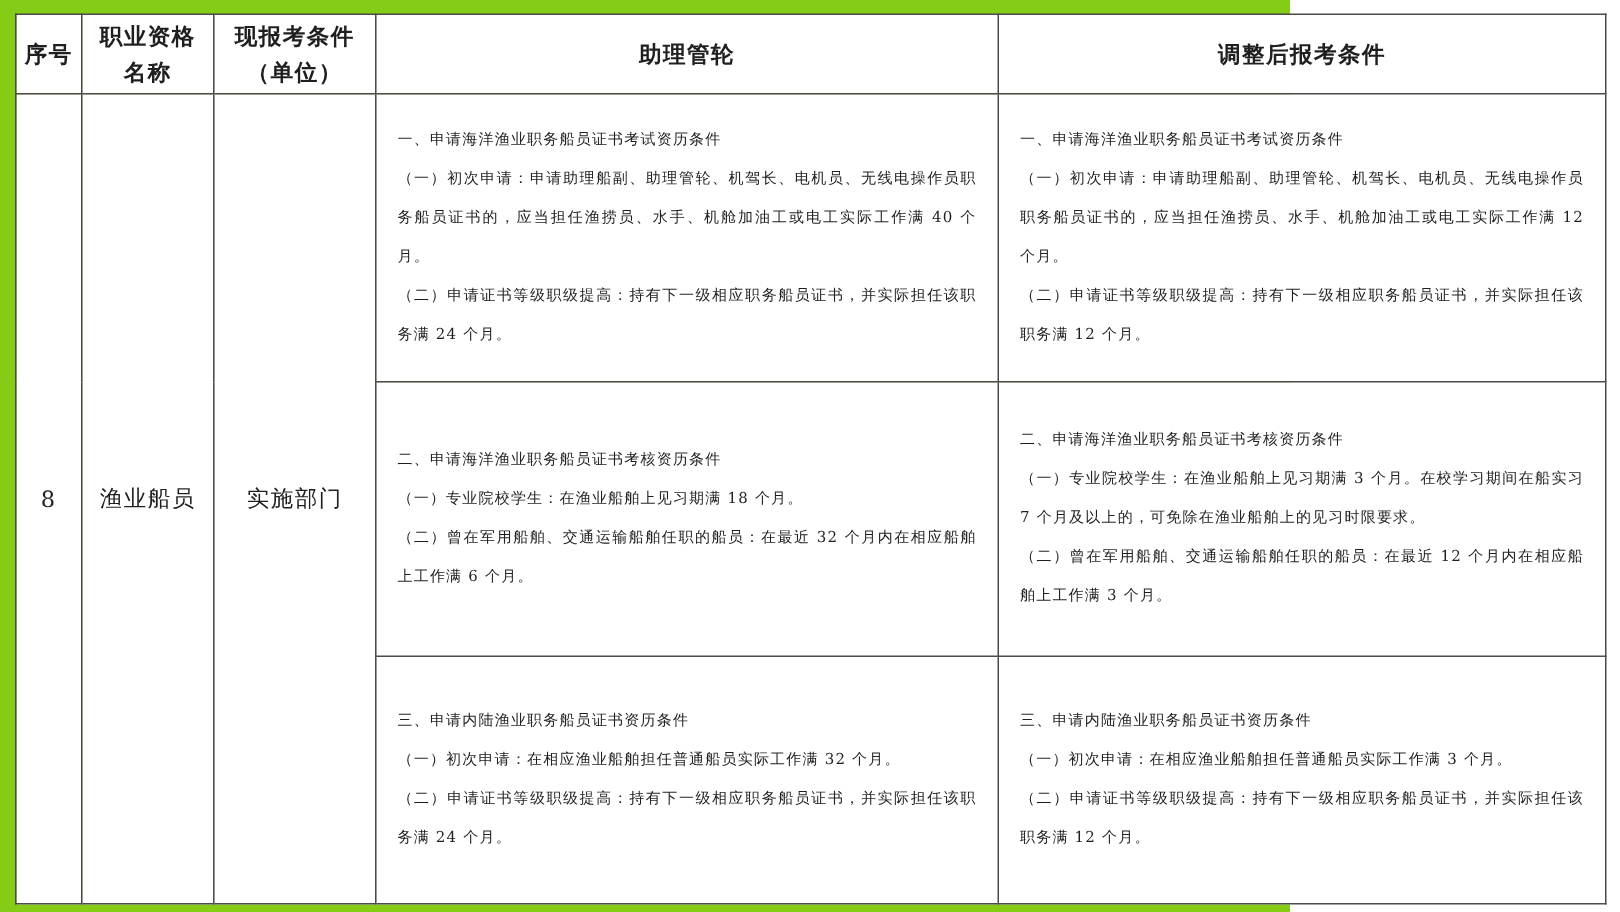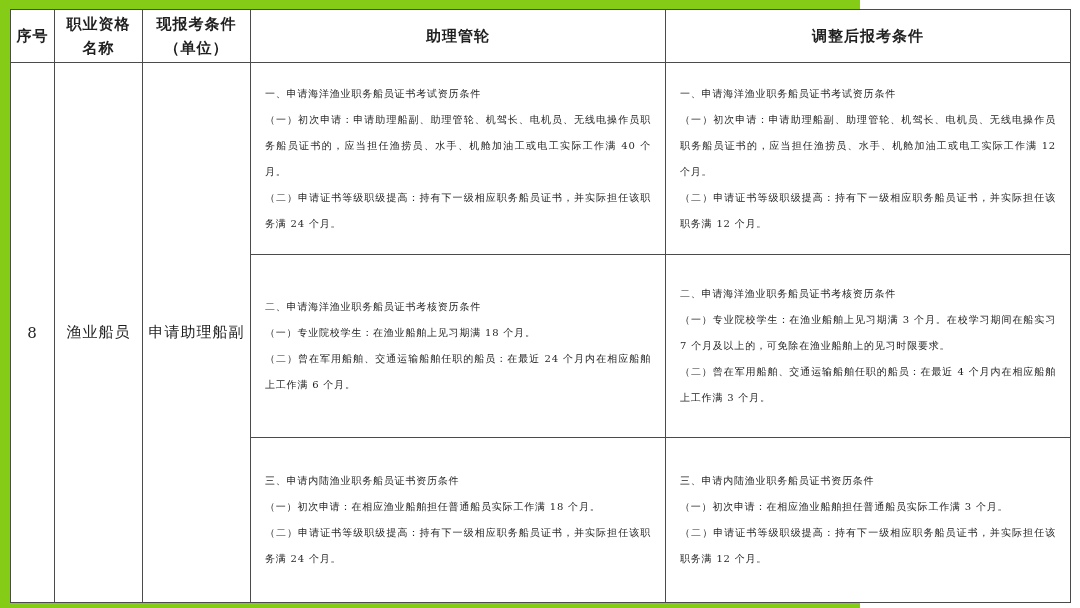--- a/index.html
+++ b/index.html
@@ -81,48 +81,48 @@
         <th class="hdr">职业资格名称</th>
         <th class="hdr">现报考条件（单位）</th>
         <th class="hdr">助理管轮</th>
         <th class="hdr">调整后报考条件</th>
       </tr>
     </thead>
     <tbody>
       <tr class="row-block-1">
         <td class="small-cell" rowspan="3">8</td>
         <td class="small-cell" rowspan="3">渔业船员</td>
-        <td class="small-cell" rowspan="3">申请助理船副</td>
+        <td class="small-cell" rowspan="3">实施部门</td>
         <td class="cond-cell">
           <p>一、申请海洋渔业职务船员证书考试资历条件</p>
           <p>（一）初次申请：申请助理船副、助理管轮、机驾长、电机员、无线电操作员职务船员证书的，应当担任渔捞员、水手、机舱加油工或电工实际工作满 40 个月。</p>
           <p>（二）申请证书等级职级提高：持有下一级相应职务船员证书，并实际担任该职务满 24 个月。</p>
         </td>
         <td class="cond-cell">
           <p>一、申请海洋渔业职务船员证书考试资历条件</p>
           <p>（一）初次申请：申请助理船副、助理管轮、机驾长、电机员、无线电操作员职务船员证书的，应当担任渔捞员、水手、机舱加油工或电工实际工作满 12 个月。</p>
           <p>（二）申请证书等级职级提高：持有下一级相应职务船员证书，并实际担任该职务满 12 个月。</p>
         </td>
       </tr>
       <tr class="row-block-2">
         <td class="cond-cell">
           <p>二、申请海洋渔业职务船员证书考核资历条件</p>
           <p>（一）专业院校学生：在渔业船舶上见习期满 18 个月。</p>
-          <p>（二）曾在军用船舶、交通运输船舶任职的船员：在最近 24 个月内在相应船舶上工作满 6 个月。</p>
+          <p>（二）曾在军用船舶、交通运输船舶任职的船员：在最近 32 个月内在相应船舶上工作满 6 个月。</p>
         </td>
         <td class="cond-cell">
           <p>二、申请海洋渔业职务船员证书考核资历条件</p>
           <p>（一）专业院校学生：在渔业船舶上见习期满 3 个月。在校学习期间在船实习 7 个月及以上的，可免除在渔业船舶上的见习时限要求。</p>
-          <p>（二）曾在军用船舶、交通运输船舶任职的船员：在最近 4 个月内在相应船舶上工作满 3 个月。</p>
+          <p>（二）曾在军用船舶、交通运输船舶任职的船员：在最近 12 个月内在相应船舶上工作满 3 个月。</p>
         </td>
       </tr>
       <tr class="row-block-3">
         <td class="cond-cell">
           <p>三、申请内陆渔业职务船员证书资历条件</p>
-          <p>（一）初次申请：在相应渔业船舶担任普通船员实际工作满 18 个月。</p>
+          <p>（一）初次申请：在相应渔业船舶担任普通船员实际工作满 32 个月。</p>
           <p>（二）申请证书等级职级提高：持有下一级相应职务船员证书，并实际担任该职务满 24 个月。</p>
         </td>
         <td class="cond-cell">
           <p>三、申请内陆渔业职务船员证书资历条件</p>
           <p>（一）初次申请：在相应渔业船舶担任普通船员实际工作满 3 个月。</p>
           <p>（二）申请证书等级职级提高：持有下一级相应职务船员证书，并实际担任该职务满 12 个月。</p>
         </td>
       </tr>
     </tbody>
   </table>

